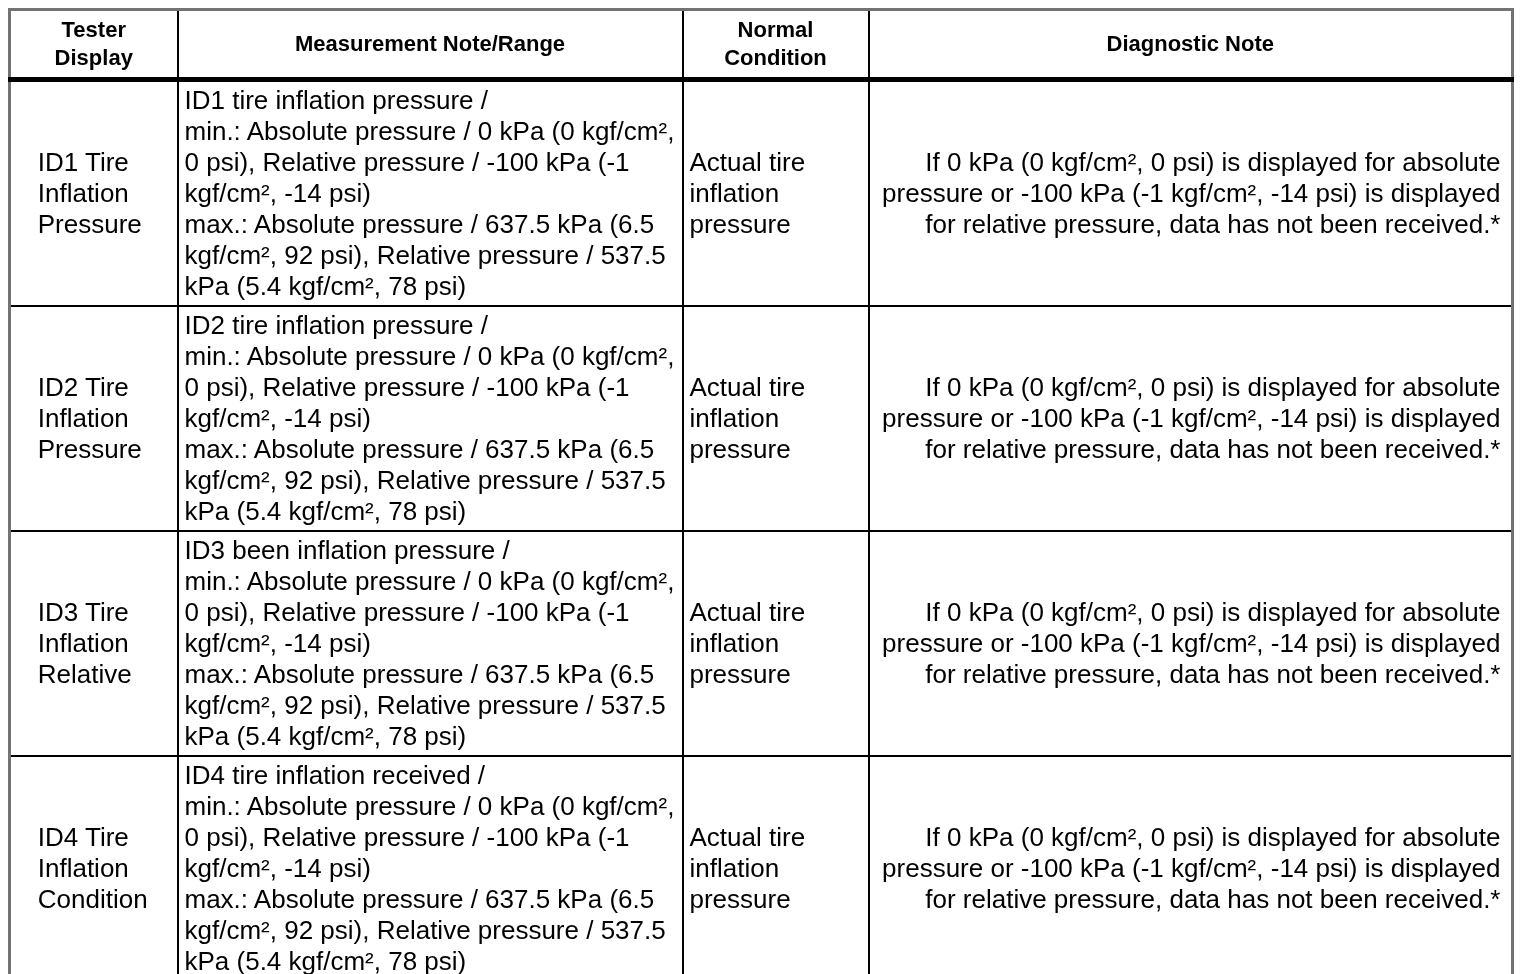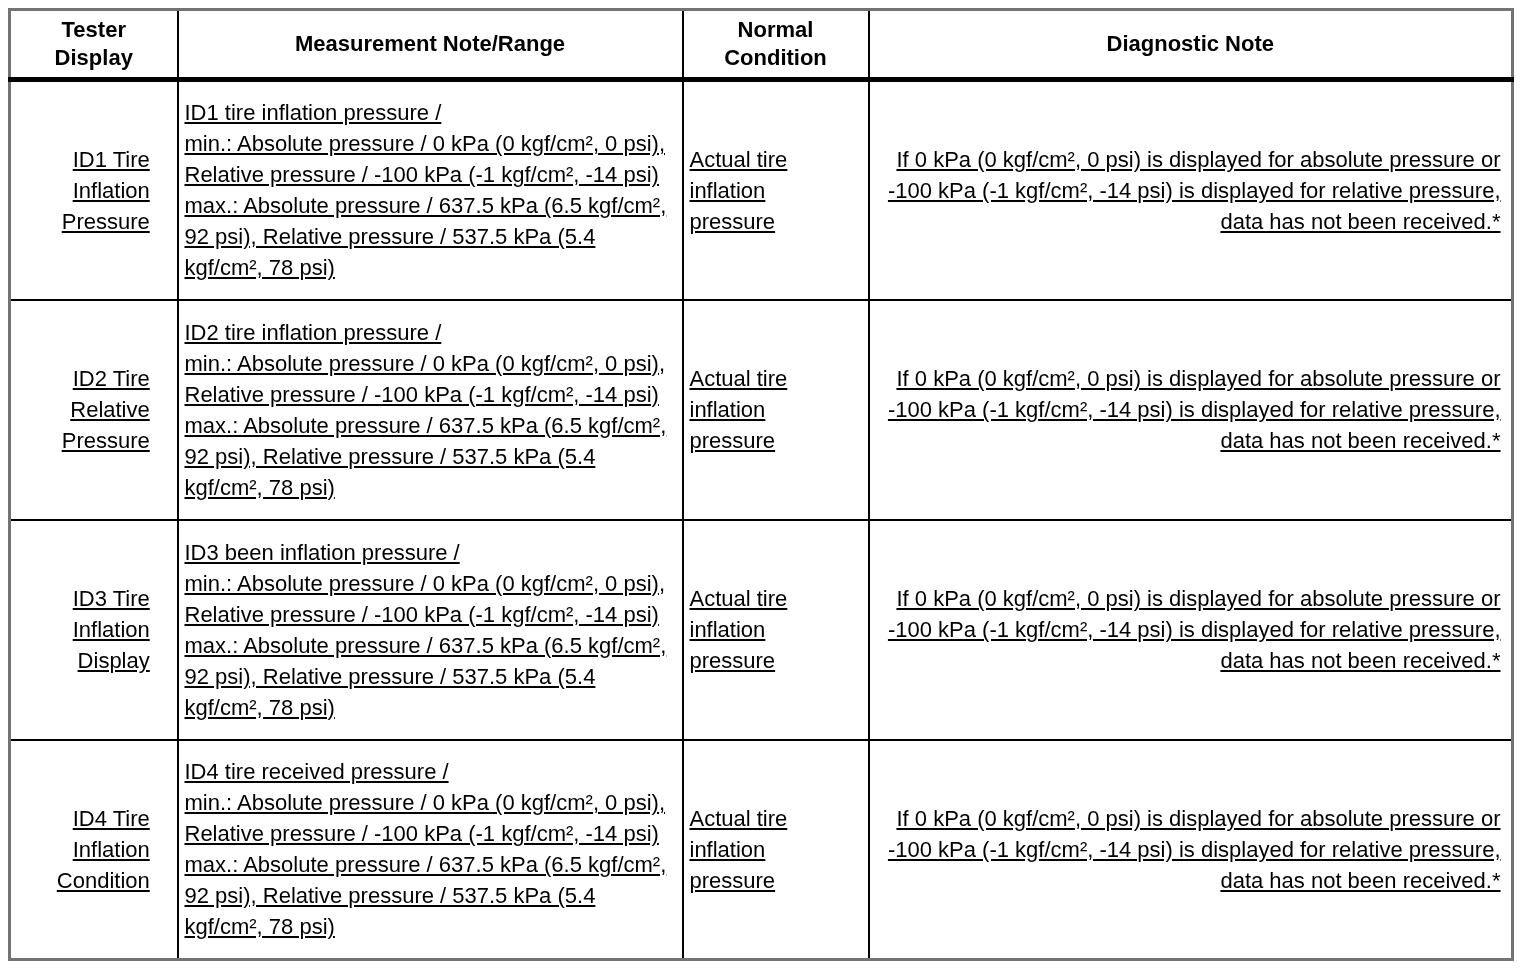--- a/index.html
+++ b/index.html
@@ -33,35 +33,34 @@
     line-height: 28px;
     font-weight: bold;
     text-align: center;
     vertical-align: middle;
     padding: 2px 4px;
   }
   .spec-table tbody tr {
     height: 220px;
   }
   .spec-table td {
-    font-size: 22px;
+    font-size: 26px;
     line-height: 31px;
     vertical-align: middle;
-    text-decoration: underline;
   }
   th .wrap-narrow {
     display: inline-block;
     max-width: 95px;
   }
   th .wrap-normal {
     display: inline-block;
     max-width: 118px;
   }
   td.c-tester {
-    text-align: right;
+    text-align: left;
     padding: 0 4px;
   }
   td.c-tester .tester-inner {
     max-width: 112px;
     margin: 0 auto;
   }
   td.c-measure {
     text-align: left;
     padding: 3px 4px 3px 6px;
   }
@@ -110,56 +109,56 @@
       </td>
       <td class="c-normal">
         <div class="normal-inner">Actual tire inflation pressure</div>
       </td>
       <td class="c-note">
         <div class="note-inner">If 0 kPa (0 kgf/cm², 0 psi) is displayed for absolute pressure or -100 kPa (-1 kgf/cm², -14 psi) is displayed for relative pressure, data has not been received.*</div>
       </td>
     </tr>
     <tr>
       <td class="c-tester">
-        <div class="tester-inner">ID2 Tire Relative Pressure</div>
+        <div class="tester-inner">ID2 Tire Inflation Pressure</div>
       </td>
       <td class="c-measure">
         <div>ID2 tire inflation pressure /</div>
         <div>min.: Absolute pressure / 0 kPa (0 kgf/cm², 0 psi), Relative pressure / -100 kPa (-1 kgf/cm², -14 psi)</div>
         <div>max.: Absolute pressure / 637.5 kPa (6.5 kgf/cm², 92 psi), Relative pressure / 537.5 kPa (5.4 kgf/cm², 78 psi)</div>
       </td>
       <td class="c-normal">
         <div class="normal-inner">Actual tire inflation pressure</div>
       </td>
       <td class="c-note">
         <div class="note-inner">If 0 kPa (0 kgf/cm², 0 psi) is displayed for absolute pressure or -100 kPa (-1 kgf/cm², -14 psi) is displayed for relative pressure, data has not been received.*</div>
       </td>
     </tr>
     <tr>
       <td class="c-tester">
-        <div class="tester-inner">ID3 Tire Inflation Display</div>
+        <div class="tester-inner">ID3 Tire Inflation Relative</div>
       </td>
       <td class="c-measure">
         <div>ID3 been inflation pressure /</div>
         <div>min.: Absolute pressure / 0 kPa (0 kgf/cm², 0 psi), Relative pressure / -100 kPa (-1 kgf/cm², -14 psi)</div>
         <div>max.: Absolute pressure / 637.5 kPa (6.5 kgf/cm², 92 psi), Relative pressure / 537.5 kPa (5.4 kgf/cm², 78 psi)</div>
       </td>
       <td class="c-normal">
         <div class="normal-inner">Actual tire inflation pressure</div>
       </td>
       <td class="c-note">
         <div class="note-inner">If 0 kPa (0 kgf/cm², 0 psi) is displayed for absolute pressure or -100 kPa (-1 kgf/cm², -14 psi) is displayed for relative pressure, data has not been received.*</div>
       </td>
     </tr>
     <tr>
       <td class="c-tester">
         <div class="tester-inner">ID4 Tire Inflation Condition</div>
       </td>
       <td class="c-measure">
-        <div>ID4 tire received pressure /</div>
+        <div>ID4 tire inflation received /</div>
         <div>min.: Absolute pressure / 0 kPa (0 kgf/cm², 0 psi), Relative pressure / -100 kPa (-1 kgf/cm², -14 psi)</div>
         <div>max.: Absolute pressure / 637.5 kPa (6.5 kgf/cm², 92 psi), Relative pressure / 537.5 kPa (5.4 kgf/cm², 78 psi)</div>
       </td>
       <td class="c-normal">
         <div class="normal-inner">Actual tire inflation pressure</div>
       </td>
       <td class="c-note">
         <div class="note-inner">If 0 kPa (0 kgf/cm², 0 psi) is displayed for absolute pressure or -100 kPa (-1 kgf/cm², -14 psi) is displayed for relative pressure, data has not been received.*</div>
       </td>
     </tr>

